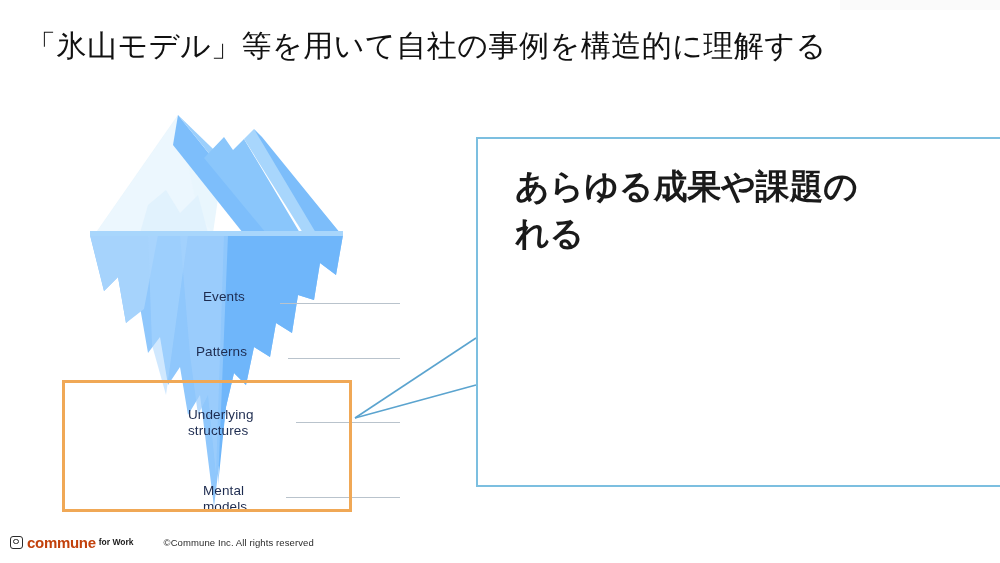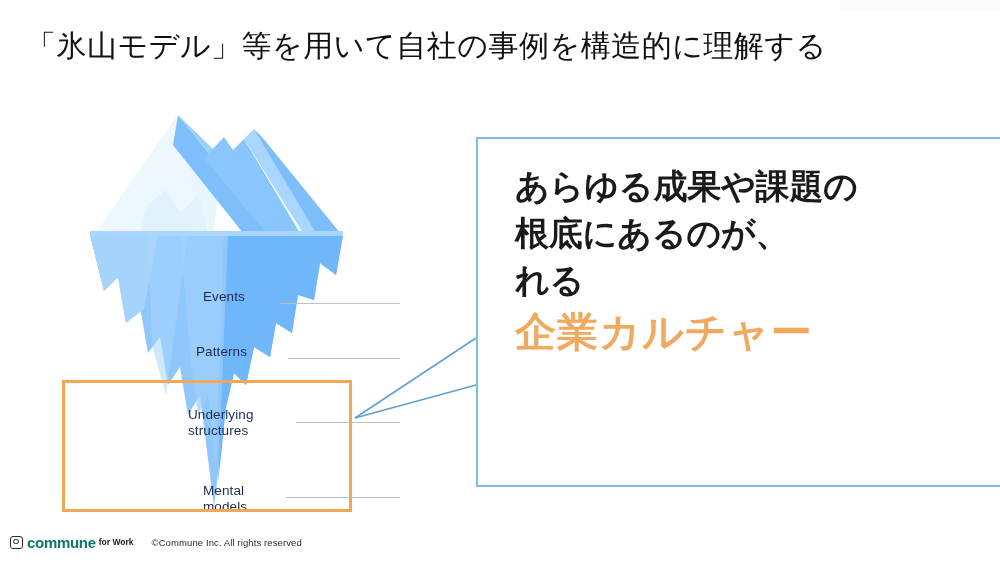--- a/index.html
+++ b/index.html
@@ -159,34 +159,34 @@
     top: 2.2px;
     width: 5.4px;
     height: 5.4px;
     border: 1.5px solid #2b2b2b;
     border-radius: 50%;
     box-sizing: border-box;
   }
   .logo-word {
     font-size: 15px;
     font-weight: bold;
-    color: #0f766e;
+    color: #c2410c;
     letter-spacing: -0.3px;
   }
   .logo-sub {
     font-size: 8.5px;
     font-weight: bold;
     color: #1c1c1c;
     margin-left: 3px;
     letter-spacing: 0px;
   }
   .copyright {
     font-size: 9.5px;
     color: #2b2b2b;
-    margin-left: 18px;
+    margin-left: 30px;
     letter-spacing: 0.1px;
   }
 </style>
 </head>
 <body>
 
 <div id="slide">
 
   <div class="top-strip"></div>
 
@@ -239,23 +239,21 @@
   <div class="highlight-box"></div>
 
   <svg class="connectors" width="1000" height="563">
     <line x1="355" y1="418" x2="476" y2="385" stroke="#5ba4cf" stroke-width="1.6"></line>
     <line x1="355" y1="418" x2="476" y2="338" stroke="#5ba4cf" stroke-width="1.6"></line>
   </svg>
 
   <div class="callout">
     <div class="callout-text">
       <span class="callout-line">あらゆる成果や課題の</span>
-      <span class="callout-line">根底にあるのが、</span>
       <span class="callout-line">れる</span>
-      <span class="callout-emph">企業カルチャー</span>
     </div>
   </div>
 
   <div class="footer">
     <span class="logo-mark"></span>
     <span class="logo-word">commune</span>
     <span class="logo-sub">for Work</span>
     <span class="copyright">©Commune Inc. All rights reserved</span>
   </div>
 

